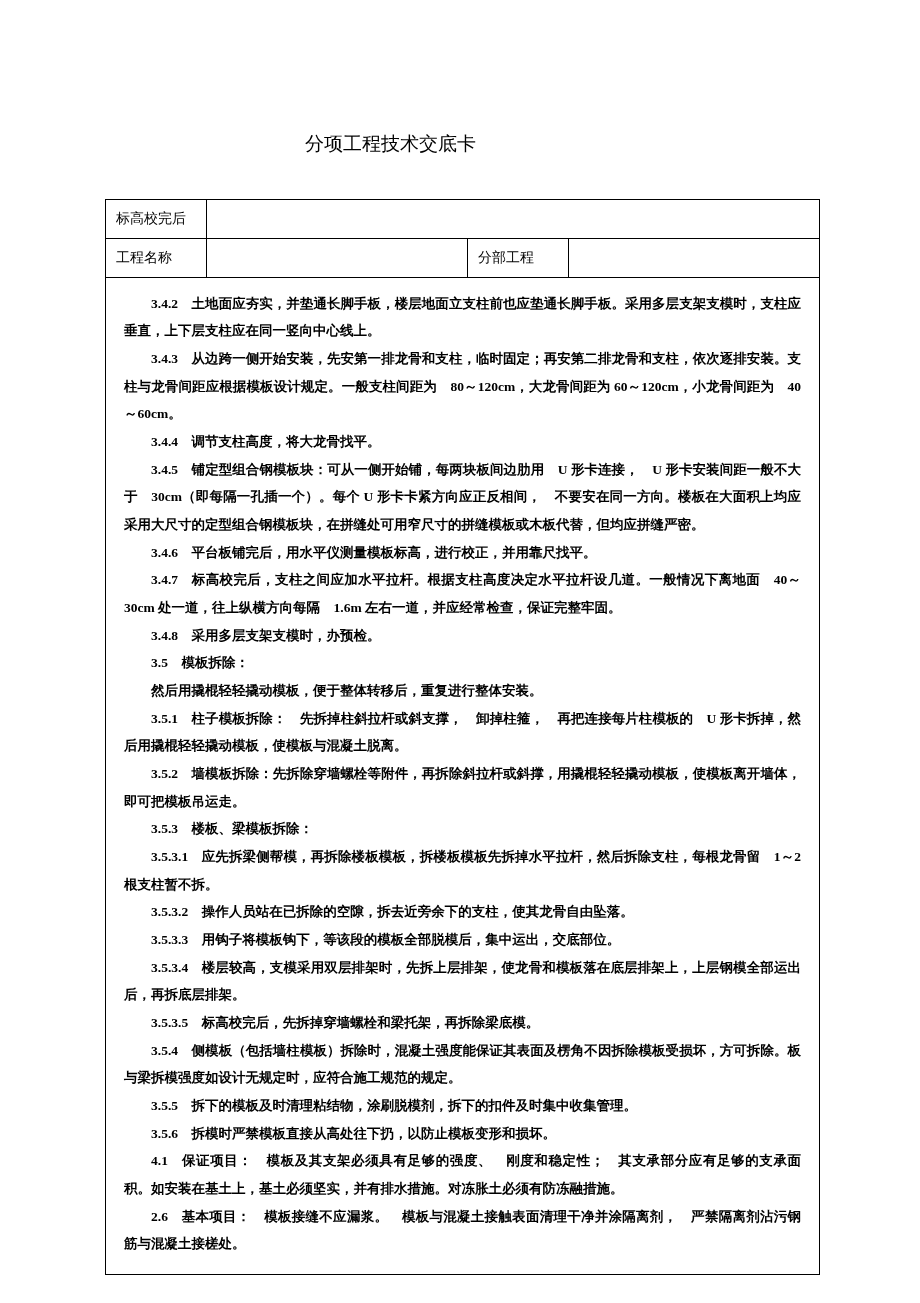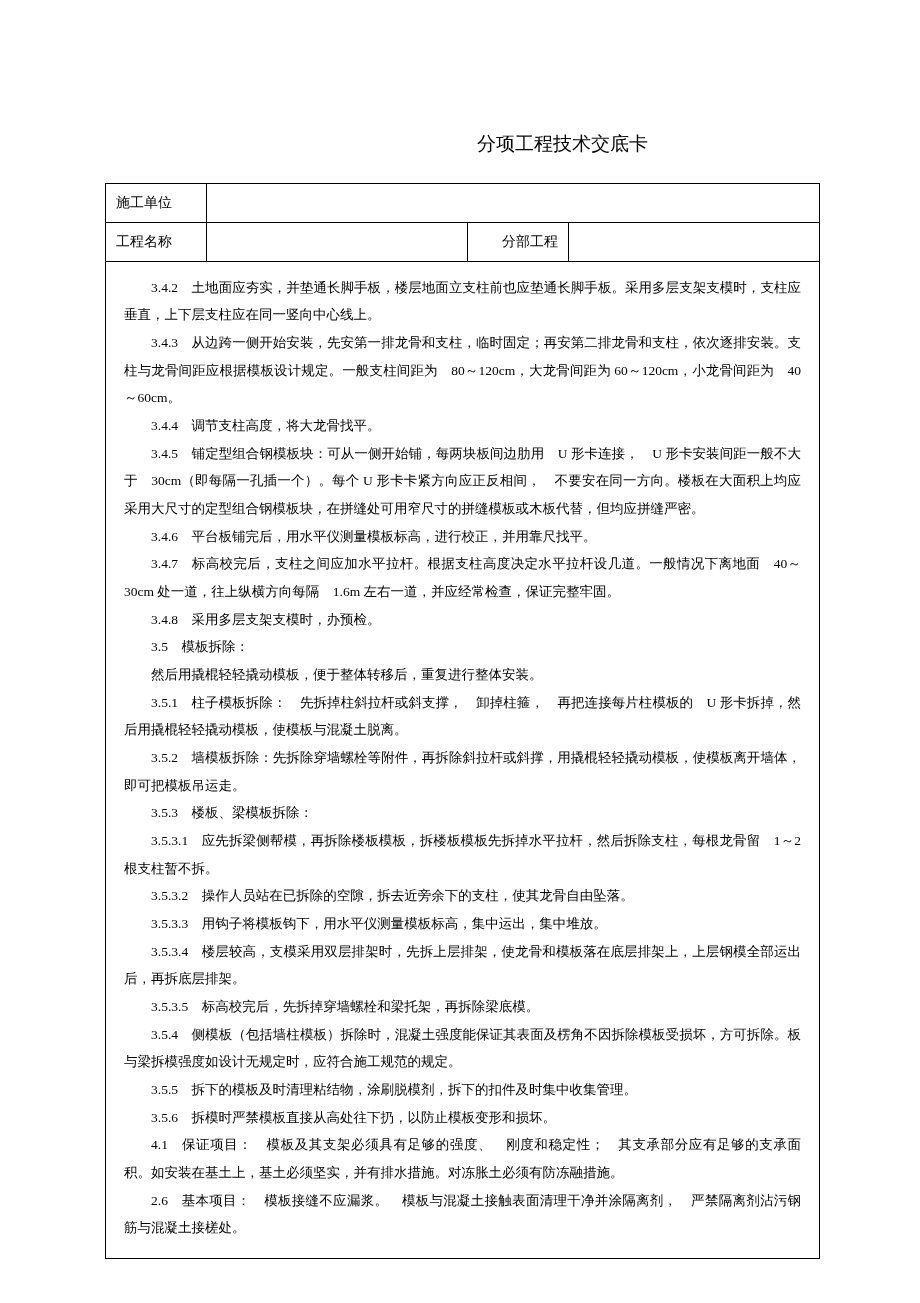--- a/index.html
+++ b/index.html
@@ -13,69 +13,69 @@
     }
     .page {
       width: 920px;
       min-height: 1303px;
       margin: 0 auto;
       padding: 130px 100px 80px 105px;
       box-sizing: border-box;
       position: relative;
     }
     .title {
-      text-align: center;
+      text-align: left;
       font-size: 19px;
-      margin-bottom: 24px;
+      margin-bottom: 40px;
       padding-left: 200px;
     }
     table.header-table {
       border-collapse: collapse;
       width: 100%;
       font-size: 14px;
     }
     table.header-table td {
       border: 1px solid #000;
       padding: 6px 10px;
       height: 26px;
       vertical-align: middle;
     }
     td.label {
       width: 80px;
       white-space: nowrap;
     }
     td.mid-label {
       width: 80px;
       white-space: nowrap;
-      text-align: right;
     }
     .body-cell {
       padding: 12px 18px 16px 18px !important;
       font-size: 13.5px;
       line-height: 2.05;
     }
     .para {
       margin: 0;
       text-align: justify;
     }
     .ind {
       text-indent: 2em;
+      font-weight: bold;
     }
   </style>
 </head>
 <body>
 
 <div class="page">
 
   <div class="title">分项工程技术交底卡</div>
 
   <table class="header-table">
     <tbody>
         <tr>
-      <td class="label">施工单位</td>
+      <td class="label">标高校完后</td>
       <td colspan="3"></td>
     </tr>
     <tr>
       <td class="label">工程名称</td>
       <td style="width:240px;"></td>
       <td class="mid-label">分部工程</td>
       <td></td>
     </tr>
     <tr>
       <td colspan="4" class="body-cell">
@@ -86,21 +86,21 @@
         <p class="para ind">3.4.6 平台板铺完后，用水平仪测量模板标高，进行校正，并用靠尺找平。</p>
         <p class="para ind">3.4.7 标高校完后，支柱之间应加水平拉杆。根据支柱高度决定水平拉杆设几道。一般情况下离地面 40～30cm 处一道，往上纵横方向每隔 1.6m 左右一道，并应经常检查，保证完整牢固。</p>
         <p class="para ind">3.4.8 采用多层支架支模时，办预检。</p>
         <p class="para ind">3.5 模板拆除：</p>
         <p class="para ind">然后用撬棍轻轻撬动模板，便于整体转移后，重复进行整体安装。</p>
         <p class="para ind">3.5.1 柱子模板拆除： 先拆掉柱斜拉杆或斜支撑， 卸掉柱箍， 再把连接每片柱模板的 U 形卡拆掉，然后用撬棍轻轻撬动模板，使模板与混凝土脱离。</p>
         <p class="para ind">3.5.2 墙模板拆除：先拆除穿墙螺栓等附件，再拆除斜拉杆或斜撑，用撬棍轻轻撬动模板，使模板离开墙体，即可把模板吊运走。</p>
         <p class="para ind">3.5.3 楼板、梁模板拆除：</p>
         <p class="para ind">3.5.3.1 应先拆梁侧帮模，再拆除楼板模板，拆楼板模板先拆掉水平拉杆，然后拆除支柱，每根龙骨留 1～2 根支柱暂不拆。</p>
         <p class="para ind">3.5.3.2 操作人员站在已拆除的空隙，拆去近旁余下的支柱，使其龙骨自由坠落。</p>
-        <p class="para ind">3.5.3.3 用钩子将模板钩下，用水平仪测量模板标高，集中运出，集中堆放。</p>
+        <p class="para ind">3.5.3.3 用钩子将模板钩下，等该段的模板全部脱模后，集中运出，交底部位。</p>
         <p class="para ind">3.5.3.4 楼层较高，支模采用双层排架时，先拆上层排架，使龙骨和模板落在底层排架上，上层钢模全部运出后，再拆底层排架。</p>
         <p class="para ind">3.5.3.5 标高校完后，先拆掉穿墙螺栓和梁托架，再拆除梁底模。</p>
         <p class="para ind">3.5.4 侧模板（包括墙柱模板）拆除时，混凝土强度能保证其表面及楞角不因拆除模板受损坏，方可拆除。板与梁拆模强度如设计无规定时，应符合施工规范的规定。</p>
         <p class="para ind">3.5.5 拆下的模板及时清理粘结物，涂刷脱模剂，拆下的扣件及时集中收集管理。</p>
         <p class="para ind">3.5.6 拆模时严禁模板直接从高处往下扔，以防止模板变形和损坏。</p>
         <p class="para ind">4.1 保证项目： 模板及其支架必须具有足够的强度、 刚度和稳定性； 其支承部分应有足够的支承面积。如安装在基土上，基土必须坚实，并有排水措施。对冻胀土必须有防冻融措施。</p>
         <p class="para ind">2.6 基本项目： 模板接缝不应漏浆。 模板与混凝土接触表面清理干净并涂隔离剂， 严禁隔离剂沾污钢筋与混凝土接槎处。</p>
       </td>
     </tr>
   </tbody>

